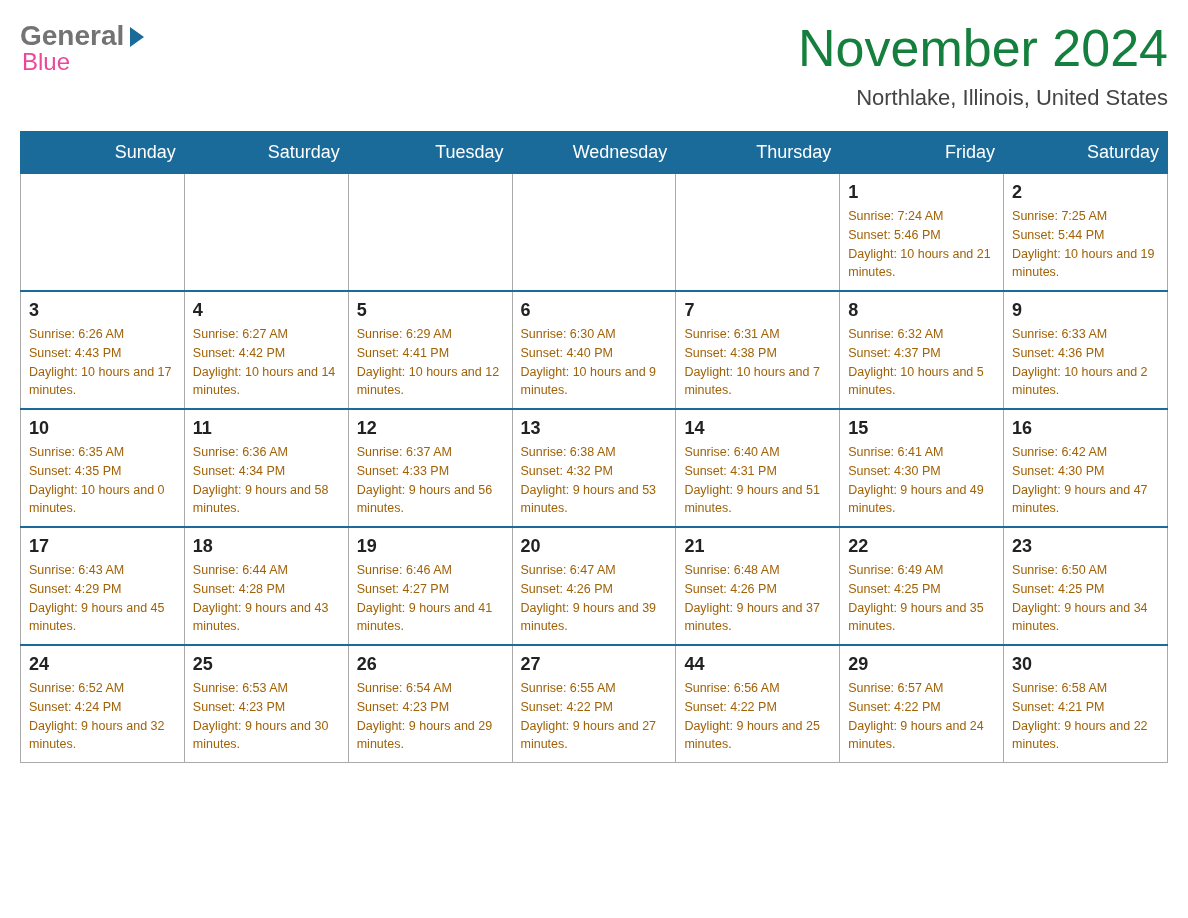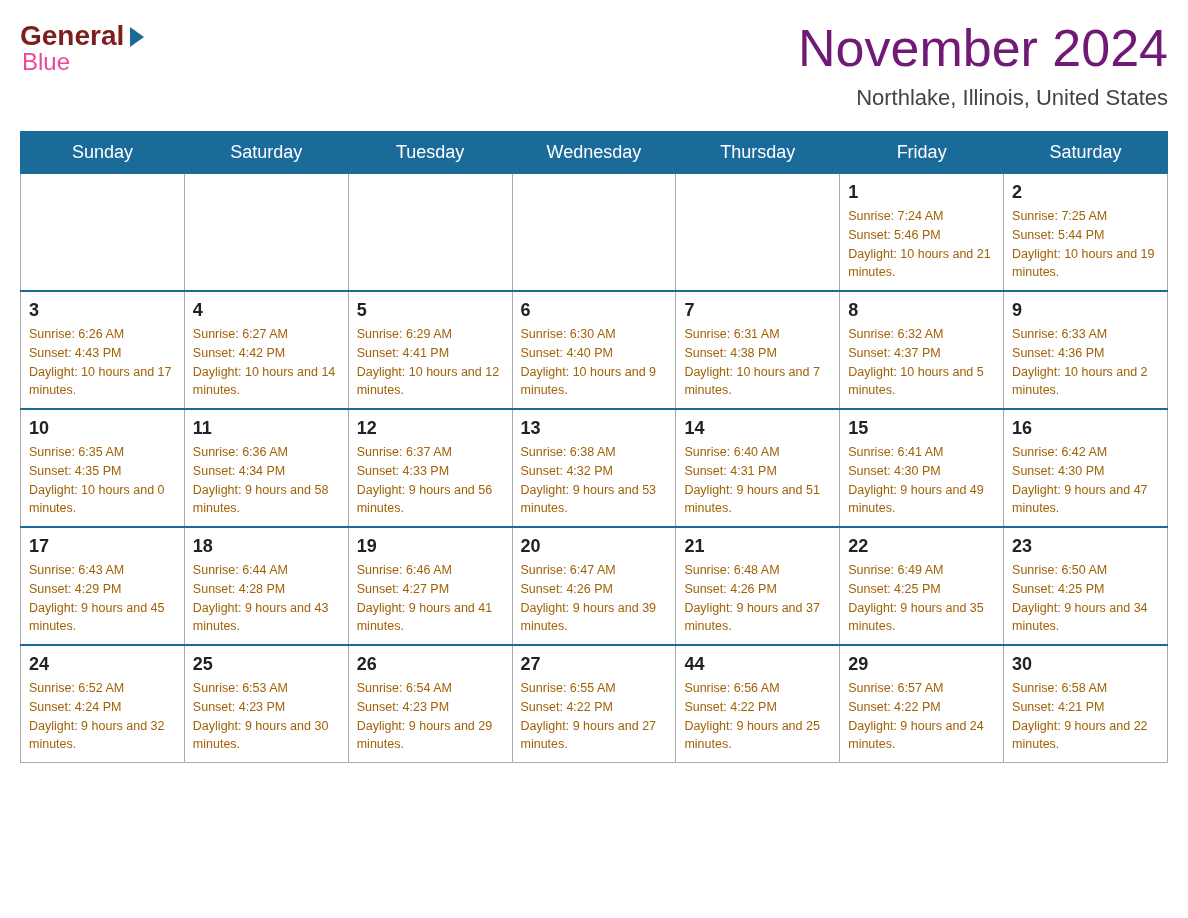--- a/index.html
+++ b/index.html
@@ -22,21 +22,21 @@
       align-items: flex-start;
     }
     .logo-text {
       font-size: 28px;
       font-weight: bold;
       color: #333;
       display: flex;
       align-items: center;
       gap: 2px;
     }
-    .logo-general { color: #7f1d1d; }
+    .logo-general { color: #737373; }
     .logo-arrow {
       display: inline-block;
       width: 0;
       height: 0;
       border-left: 14px solid #1a6b9a;
       border-top: 10px solid transparent;
       border-bottom: 10px solid transparent;
       margin-left: 4px;
       margin-top: 2px;
     }
@@ -46,40 +46,40 @@
       font-weight: normal;
       margin-top: -4px;
       margin-left: 2px;
     }
     .title-section {
       text-align: right;
     }
     .month-title {
       font-size: 52px;
       font-weight: 300;
-      color: #701a75;
+      color: #15803d;
       line-height: 1.1;
     }
     .location {
       font-size: 22px;
       color: #444;
       margin-top: 8px;
     }
     .calendar {
       width: 100%;
       border-collapse: collapse;
       border: 1px solid #999;
     }
     .calendar th {
       background: #1a6b9a;
       color: #fff;
       font-size: 18px;
       font-weight: normal;
       padding: 10px 8px;
-      text-align: center;
+      text-align: right;
       border: 1px solid #1a6b9a;
     }
     .calendar td {
       vertical-align: top;
       padding: 8px;
       border: 1px solid #aaa;
       width: calc(100% / 7);
       min-height: 100px;
       font-size: 12.5px;
       color: #333;

